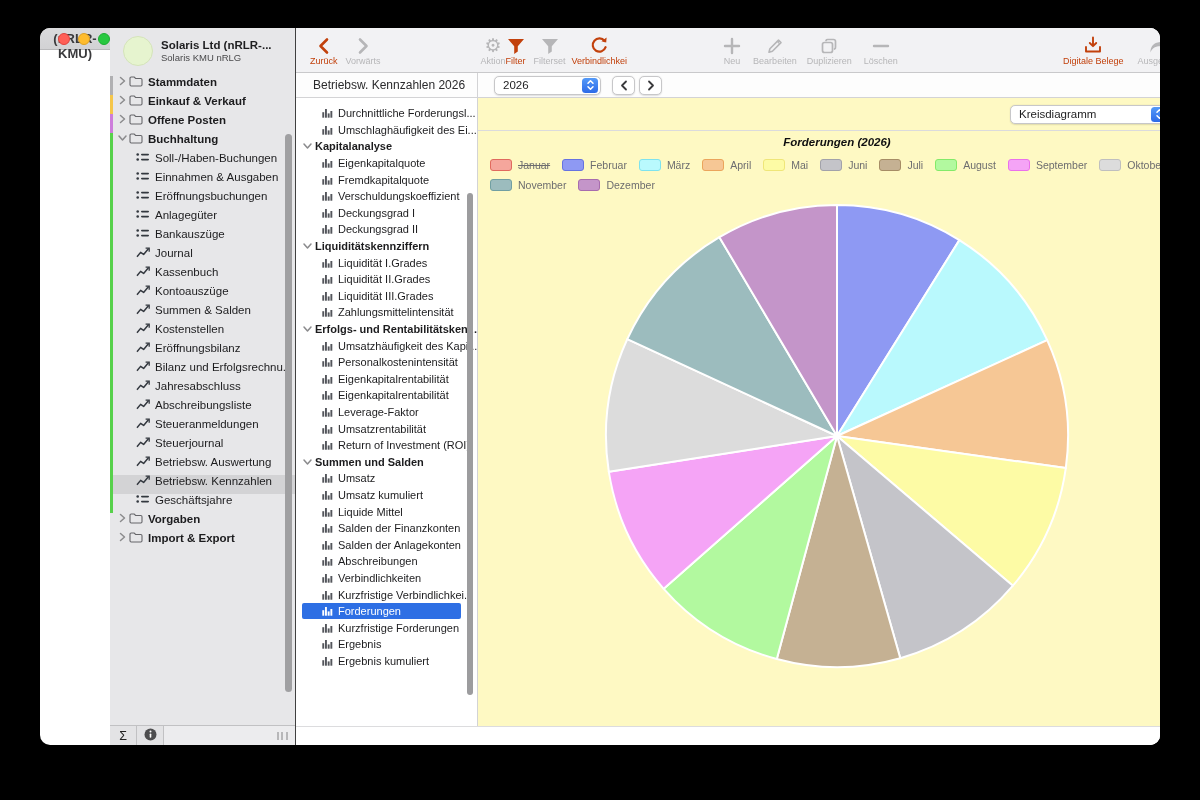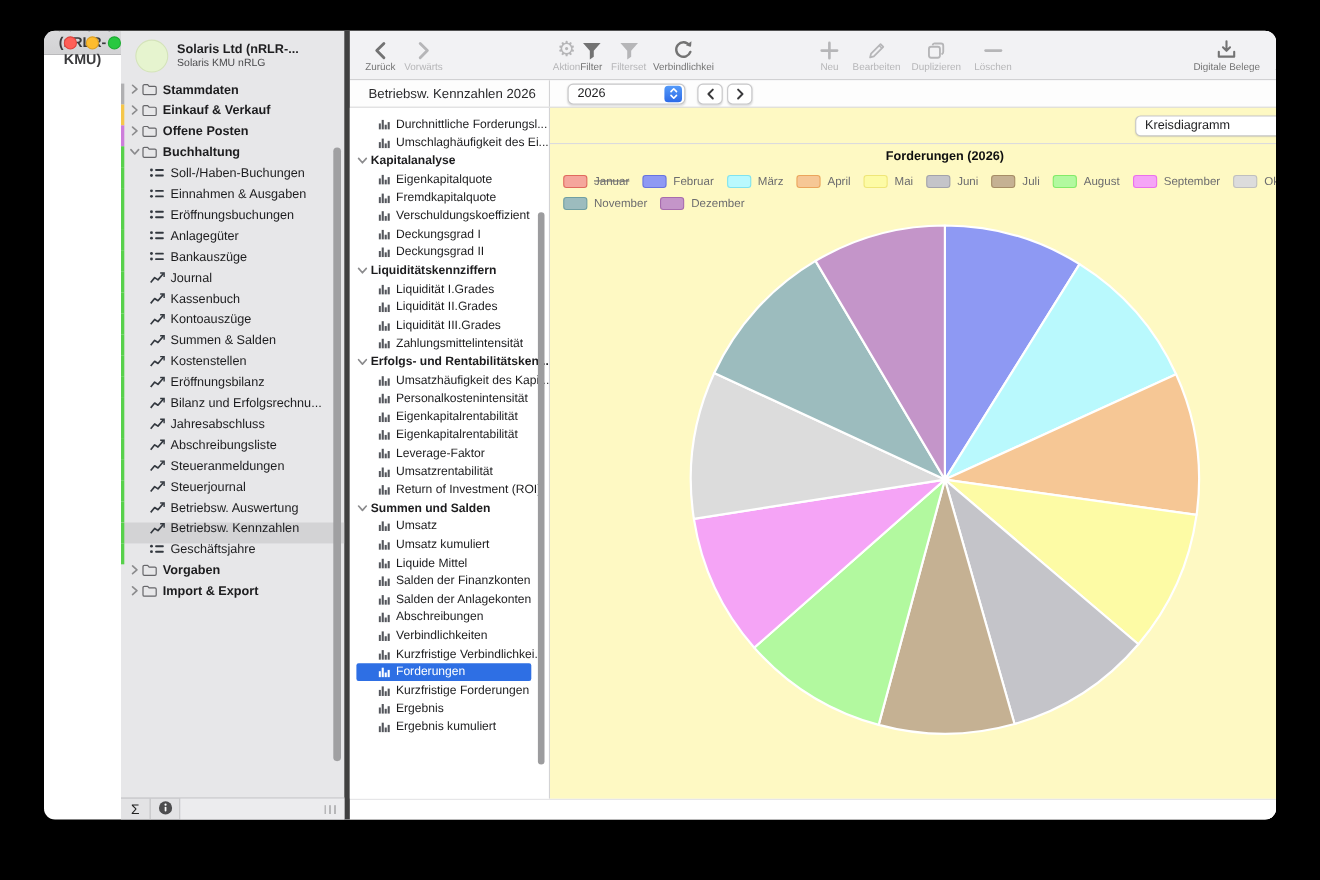--- a/index.html
+++ b/index.html
@@ -12,21 +12,21 @@
   .titlebar{flex:none;height:22px;background:linear-gradient(#dadadc,#d2d2d4);border-bottom:1px solid #b9b9bb;
             position:relative;display:flex;align-items:center;}
   .traffic{display:flex;gap:8px;padding-left:18px;z-index:2;}
   .tl{width:12px;height:12px;border-radius:50%;display:inline-block;}
   .tl.red{background:#ff5f57;border:.5px solid #e0443e;}
   .tl.yellow{background:#febc2e;border:.5px solid #dea123;}
   .tl.green{background:#28c840;border:.5px solid #1dad32;}
   .wtitle{position:absolute;left:0;right:0;text-align:center;font-size:13px;font-weight:700;color:#3a3a3c;}
   .body{flex:1;display:flex;min-height:0;}
   
-  .sidebar{flex:none;width:208px;background:#e7e7e9;border-right:5px solid #404040;display:flex;flex-direction:column;position:relative;}
+  .sidebar{flex:none;width:186px;background:#e7e7e9;border-right:1px solid #404040;display:flex;flex-direction:column;position:relative;}
   .sb-header{flex:none;height:45px;display:flex;align-items:center;gap:8px;padding:0 6px 0 13px;}
   .avatar{flex:none;width:30px;height:30px;border-radius:50%;background:#e6f4cf;border:1px solid #d4e3ba;}
   .company-name{font-size:11.5px;font-weight:700;color:#1e1e20;white-space:nowrap;}
   .company-sub{font-size:9.5px;color:#49494b;margin-top:1px;}
   .sb-list{flex:1;overflow:hidden;padding-top:3px;position:relative;}
   .s-row{position:relative;height:19px;display:flex;align-items:flex-start;font-size:11.5px;color:#1c1c1e;cursor:default;}
   .s-row .stripe{position:absolute;left:0;top:0;bottom:0;width:3px;}
   .s-row.folder{padding-left:6px;font-weight:700;}
   .s-row.child{padding-left:45px;}
   .s-row.selected{background:#d3d3d5;}
@@ -39,21 +39,21 @@
   .sb-footer{flex:none;height:20px;border-top:1px solid #c1c1c3;background:#e3e3e5;display:flex;}
   .foot-btn{width:27px;border:0;border-right:1px solid #c1c1c3;background:transparent;padding:0;
             display:flex;align-items:center;justify-content:center;font-size:12.5px;color:#222;}
   .foot-rest{flex:1;position:relative;background:#ececee;}
   .grip{position:absolute;right:7px;top:6px;width:11px;height:8px;
         background:repeating-linear-gradient(90deg,#b7b7b9 0 1.5px,transparent 1.5px 4.5px);}
   
   .main{flex:1;display:flex;flex-direction:column;min-width:0;background:#fff;}
   .toolbar{flex:none;height:45px;background:#f2f2f4;border-bottom:1px solid #c9c9cb;display:flex;align-items:center;
            padding:0 18px 0 14px;}
-  .tool{display:flex;flex-direction:column;align-items:center;background:none;border:0;padding:0;color:#737373;}
+  .tool{display:flex;flex-direction:column;align-items:center;background:none;border:0;padding:0;color:#c2410c;}
   .tool .ticon{height:21px;display:flex;align-items:flex-end;justify-content:center;}
   .tool .tlabel{font-size:9px;margin-top:1px;white-space:nowrap;}
   .tool.disabled{color:#b6b6b8;}
   .tool .gear{font-size:19px;line-height:19px;}
   
   .subheader{flex:none;height:25px;border-bottom:1px solid #d3d3d5;display:flex;align-items:center;background:#fdfdfd;}
   .sh-title{align-self:stretch;width:182px;flex:none;display:flex;align-items:center;padding-left:17px;
             border-right:1px solid #d3d3d5;font-size:12px;color:#2a2a2c;white-space:nowrap;}
   .popup{height:19px;display:flex;align-items:center;border:1px solid #c7c7c9;border-radius:5px;background:#fff;
          box-shadow:0 .5px 1.5px rgba(0,0,0,.12);font-size:11.5px;color:#1d1d1f;padding-left:8px;}
@@ -74,21 +74,21 @@
   .t-row.item{padding-left:26px;gap:5px;}
   .t-row.item .bars{display:flex;align-items:center;}
   .t-row.item.selected{background:#2e6fe4;color:#fff;margin-left:6px;margin-right:16px;border-radius:2px;padding-left:20px;}
   .tree-scroll{position:absolute;right:4px;top:95px;width:6px;height:502px;border-radius:3px;background:#9c9c9e;}
   .chart-panel{flex:1;position:relative;display:flex;flex-direction:column;background:#fef9c3;min-width:0;}
   .type-row{flex:none;height:33px;border-bottom:1px solid #dbdbdd;display:flex;align-items:center;
             justify-content:flex-end;padding-right:26px;}
   .type-popup{width:160px;}
   .chart-scroll-track{position:absolute;right:0;top:0;bottom:0;width:15px;border-left:1px solid #e4e4e6;background:#fdfdfd;}
   .chart-area{flex:1;display:flex;flex-direction:column;align-items:center;padding-top:5px;overflow:hidden;}
-  .chart-title{font-size:11.5px;font-weight:700;color:#0f0f10;}
+  .chart-title{font-size:11.5px;font-weight:700;color:#0f0f10;font-style:italic;}
   .legend{align-self:flex-start;margin-left:12px;margin-top:11px;width:706px;display:flex;flex-wrap:wrap;row-gap:8px;text-align:center;}
   .leg-item{display:flex;align-items:center;margin-right:12px;}
   .swatch{width:22px;height:12px;border-radius:3px;border:1px solid;}
   .leg-label{font-size:10.5px;color:#6d6d6f;margin-left:6px;}
   .leg-label.struck{text-decoration:line-through;}
   #pie{margin-top:12px;flex:none;}
   .bottom-strip{flex:none;height:19px;border-top:1px solid #dcdcde;background:#fff;}
 </style>
 </head>
 <body>

